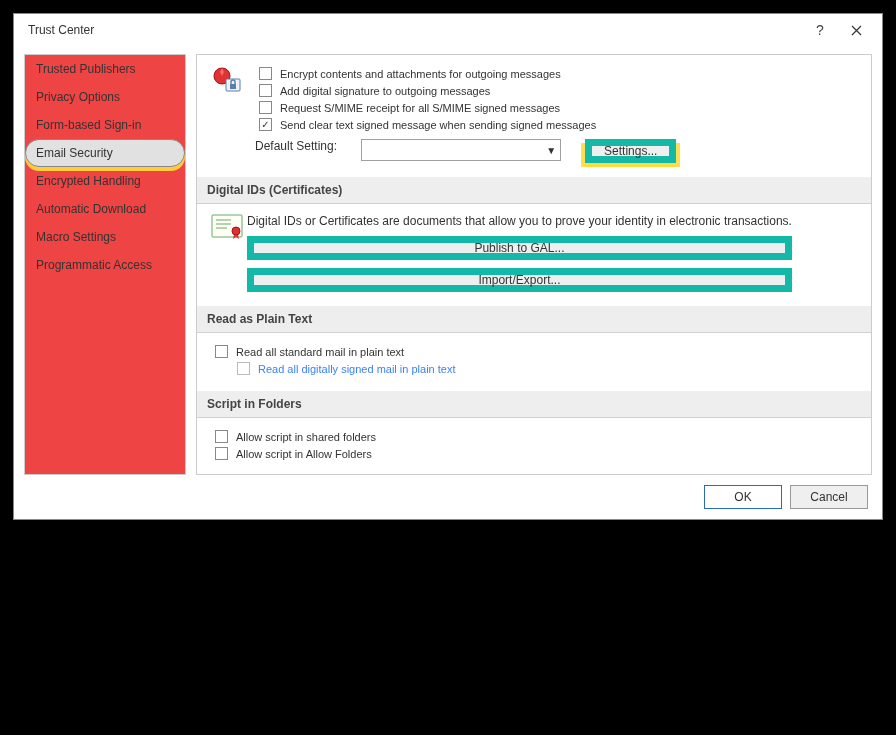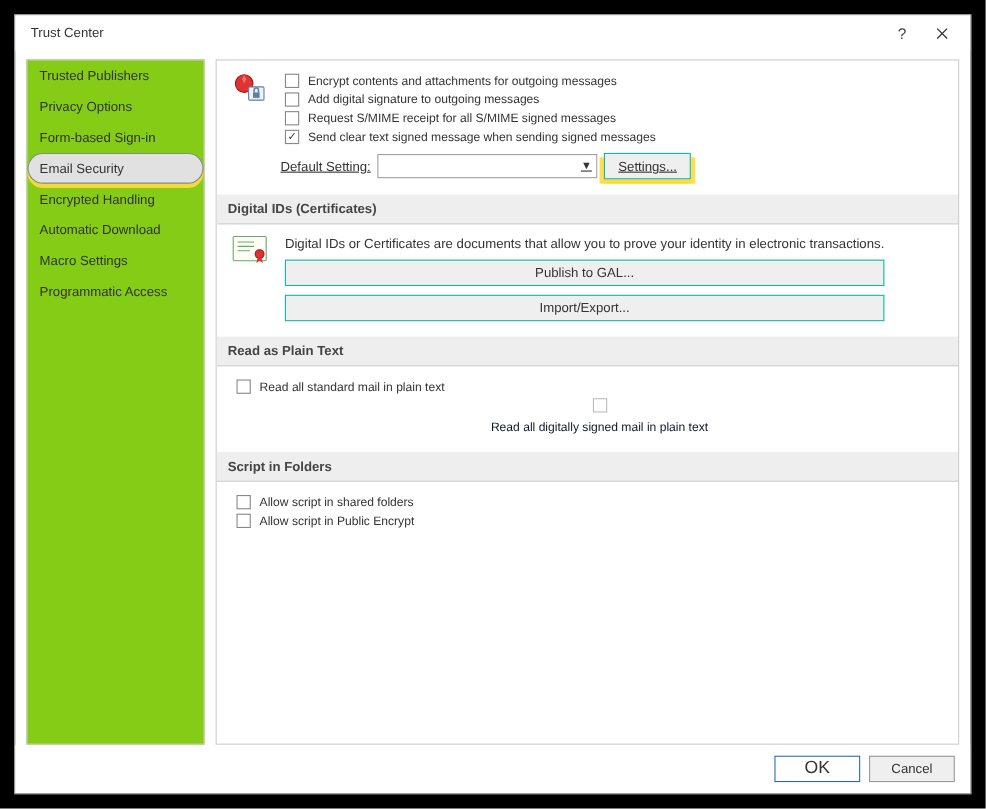--- a/index.html
+++ b/index.html
@@ -9,21 +9,21 @@
     font-size: 12px;
     background: #000;
     color: #333;
     width: 896px;
     height: 735px;
     overflow: hidden;
   }
   .window {
     position: absolute;
     left: 13px; top: 13px;
-    width: 870px; height: 709px;
+    width: 870px; height: 507px;
     background: #fff;
     border: 1px solid #888;
   }
   .titlebar {
     height: 32px;
     display: flex;
     align-items: center;
     padding: 0 8px 0 14px;
     background: #fff;
   }
@@ -37,21 +37,21 @@
   }
   .body {
     display: flex;
     height: calc(100% - 32px - 44px);
     padding: 8px 10px 0 10px;
     gap: 10px;
   }
   .sidebar {
     width: 162px;
     border: 1px solid #ccc;
-    background: #84cc16;
+    background: #ef4444;
   }
   .sidebar-item {
     padding: 6px 10px;
     font-size: 12px;
     color: #333;
     cursor: default;
     border: 1px solid transparent;
   }
   .sidebar-item.selected {
     background: #e1e1e1;
@@ -81,74 +81,73 @@
   }
   .enc-row { display: flex; align-items: flex-start; gap: 10px; }
   .enc-icon { width: 34px; flex: 0 0 34px; }
   .enc-opts { flex: 1; }
   .chk-row {
     display: flex; align-items: center; gap: 8px;
     padding: 2px 4px;
     font-size: 11px;
     color: #333;
   }
-  .chk-row.disabled { color: #0f172a; flex-direction: column; }
+  .chk-row.disabled { color: #3b82f6; }
   .chk {
     width: 13px; height: 13px;
     border: 1px solid #888;
     background: #fff;
     display: inline-flex; align-items: center; justify-content: center;
     font-size: 10px; color: #333;
     flex: 0 0 13px;
   }
   .chk.disabled { border-color: #bbb; }
   .chk.checked::after { content: "✓"; line-height: 1; }
   .default-row {
-    display: flex; align-items: center; gap: 6px;
+    display: flex; align-items: flex-start; gap: 24px;
     margin-top: 6px;
-    text-decoration: underline;
   }
   .label12 { font-size: 12px; color: #333; }
   .combo {
     width: 200px; height: 22px;
     border: 1px solid #a0a0a0;
     background: #fff;
     display: flex; align-items: center; justify-content: flex-end;
     padding: 0 4px;
   }
   .combo .arrow { font-size: 10px; color: #333; }
   .btn-std {
     height: 24px;
     padding: 0 12px;
-    border: 1px solid #14b8a6;
+    border: 7px solid #14b8a6;
     background: #efefef;
     font-size: 12px;
     display: inline-flex; align-items: center; justify-content: center;
     cursor: default;
   }
   .btn-std.highlight-under {
     box-shadow: 0 4px 0 0 rgba(255,220,60,0.9), -4px 4px 0 0 rgba(255,220,60,0.9), 4px 4px 0 0 rgba(255,220,60,0.9);
   }
-  .cert-row { display: flex; align-items: flex-start; gap: 14px; }
+  .cert-row { display: flex; align-items: flex-start; gap: 2px; }
   .cert-icon { width: 34px; flex: 0 0 34px; }
   .cert-body .desc { font-size: 12px; color: #333; margin-bottom: 8px; }
   .btn-row { display: flex; gap: 8px; flex-direction: column; }
   .indent { margin-left: 22px; }
   .footer {
     height: 44px;
     display: flex; align-items: center; justify-content: flex-end;
     gap: 8px;
     padding: 0 14px;
     background: #fff;
   }
   .btn-ok {
     width: 78px; height: 24px;
     border: 1px solid #2a6bbf;
     background: #fff;
-    font-size: 16px;
+    font-size: 12px;
     display: inline-flex; align-items: center; justify-content: center;
   }
   .btn-cancel {
     width: 78px; height: 24px;
     border: 1px solid #999;
     background: #efefef;
     font-size: 12px;
     display: inline-flex; align-items: center; justify-content: center;
   }
 </style>
@@ -263,21 +262,21 @@
       </div>
 
       <div class="section-header">Script in Folders</div>
       <div class="section-body">
         <div class="chk-row">
           <span class="chk"></span>
           <span>Allow script in shared folders</span>
         </div>
         <div class="chk-row">
           <span class="chk"></span>
-          <span>Allow script in Public Encrypt</span>
+          <span>Allow script in Allow Folders</span>
         </div>
       </div>
 
     </div>
   </div>
 
   <div class="footer">
     <div class="btn-ok">
         <span>OK</span>
       </div>

